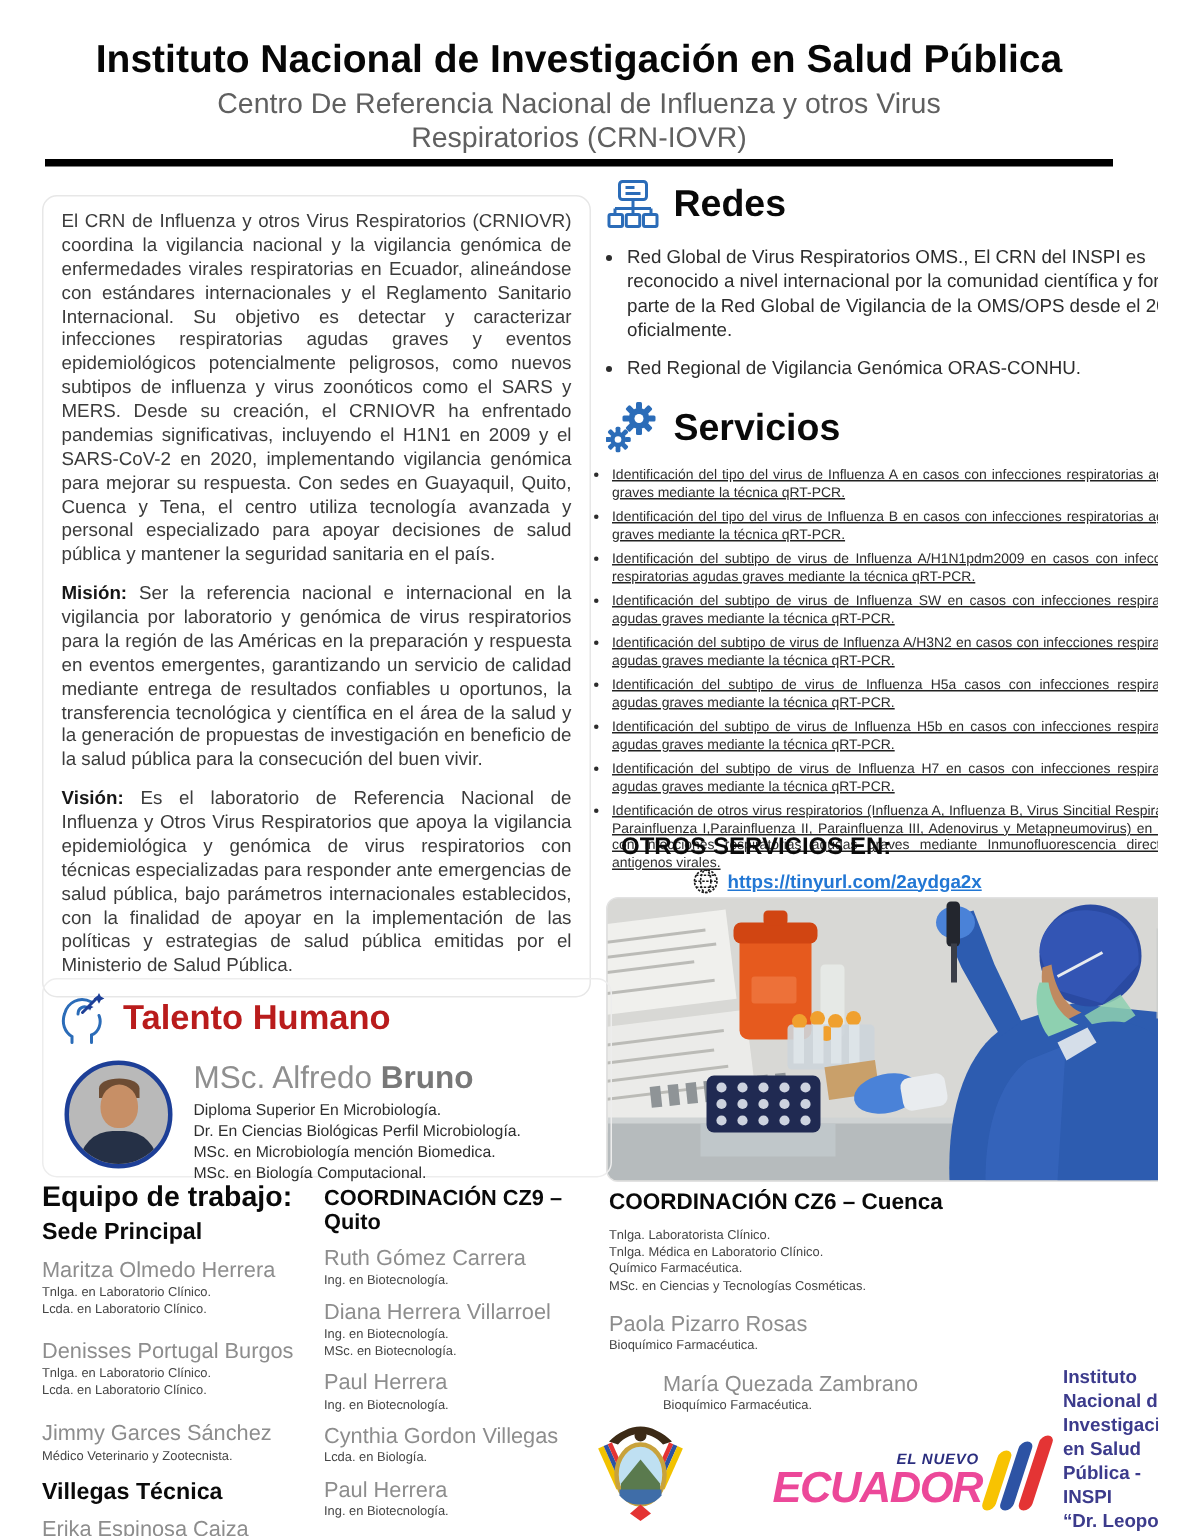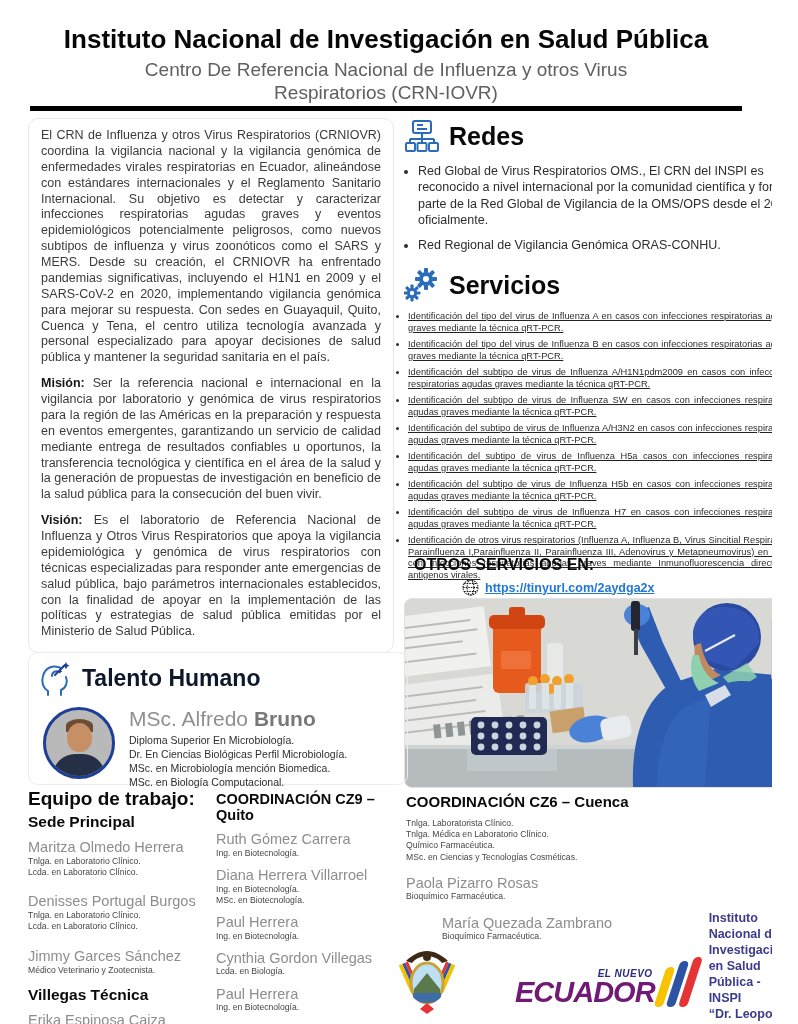--- a/index.html
+++ b/index.html
@@ -8,21 +8,21 @@
   .page { position:relative; width:772px; height:1024px; background:#fff; overflow:hidden; }
 
   
   .title { position:absolute; top:24px; left:0; right:0; text-align:center;
            font-size:26px; font-weight:bold; color:#070707; }
   .subtitle { position:absolute; top:58px; left:110px; right:110px; text-align:center;
               font-size:19px; line-height:1.22; color:#606060; }
   .rule { position:absolute; top:106px; left:30px; right:30px; height:5px; background:#000; }
 
   
-  .about-card { position:absolute; left:28px; top:118px; width:366px; min-height:527px;
+  .about-card { position:absolute; left:28px; top:130px; width:366px; min-height:527px;
                 border:1px solid #e7e7e7; border-radius:10px; padding:9px 12px 12px 12px;
                 font-size:12.5px; line-height:1.27; color:#3b3b3b; text-align:justify; }
   .about-card p { margin-top:10px; }
   .about-card p:first-child { margin-top:0; }
   .para-label { font-weight:bold; color:#161616; }
 
   
   .right-col { position:absolute; left:404px; top:118px; width:392px; }
   .sec-head { display:flex; align-items:center; gap:9px; }
   .sec-title { font-size:25px; font-weight:bold; color:#090909; }
@@ -35,21 +35,21 @@
   .otros-block { position:absolute; left:10px; top:438px; width:380px; }
   .otros-label { font-size:16px; font-weight:bold; color:#0b0b0b; }
   .link-row { display:flex; align-items:center; gap:6px; margin:5px 0 0 48px; }
   .tiny-link { font-size:12.5px; font-weight:bold; color:#2277d4; text-decoration:underline; }
   .photo-frame { position:absolute; left:0; top:480px; width:392px; height:190px;
                  border:1px solid #e2e2e2; border-radius:8px; overflow:hidden; background:#d9d9d7; }
 
   
   .talento-card { position:absolute; left:28px; top:652px; width:380px; height:133px;
                   border:1px solid #ededed; border-radius:10px; padding:7px 10px; }
-  .talento-title { font-size:23px; font-weight:bold; color:#0f172a; }
+  .talento-title { font-size:23px; font-weight:bold; color:#b91c1c; }
   .profile-row { display:flex; gap:14px; margin-top:11px; padding-left:4px; }
   .avatar { position:relative; width:72px; height:72px; border-radius:50%;
             border:3px solid #1d3f97; background:#b9b9b9; overflow:hidden; flex:0 0 auto; }
   .av-head { position:absolute; top:13px; left:21px; width:25px; height:29px;
              border-radius:50% 50% 46% 46%; background:#c78f66; }
   .av-hair { position:absolute; top:9px; left:20px; width:27px; height:13px;
              border-radius:50% 50% 0 0; background:#6d4c33; }
   .av-body { position:absolute; bottom:-8px; left:7px; width:52px; height:30px;
              border-radius:22px 22px 0 0; background:#253046; }
   .lead-name { font-size:21px; color:#8f8f8f; }
@@ -69,21 +69,21 @@
   .member-name { font-size:14.5px; color:#8d8d8d; line-height:1.15; }
   .member-cred { font-size:8.6px; color:#454545; line-height:1.3; }
 
   
   .footer { position:absolute; left:396px; top:946px; width:398px; height:72px;
             display:flex; align-items:center; gap:10px; }
   .brand { display:flex; align-items:flex-end; }
   .brand-text { text-align:right;margin-left:47px; }
   .brand-top { font-size:10px; font-weight:bold; font-style:italic; color:#2b2e7f;
                letter-spacing:.5px; padding-right:2px; }
-  .brand-main { font-size:29px; font-weight:bold; font-style:italic; color:#701a75;
+  .brand-main { font-size:29px; font-weight:bold; font-style:italic; color:#ec4899;
                 letter-spacing:-1px; line-height:.95; }
   .stripes { display:flex; align-items:flex-end; margin-left:5px; }
   .stripe { width:9px; border-radius:5px; transform:skewX(-18deg); margin-right:4px; }
   .stripe.y { height:40px; background:#f8c301; }
   .stripe.b { height:46px; background:#2d53a4; }
   .stripe.r { height:50px; background:#e43434; }
   .footer-org { font-size:12.5px; font-weight:bold; line-height:1.28; color:#3c3b8c; }
 
   .icon-svg { display:block; }
 </style>

